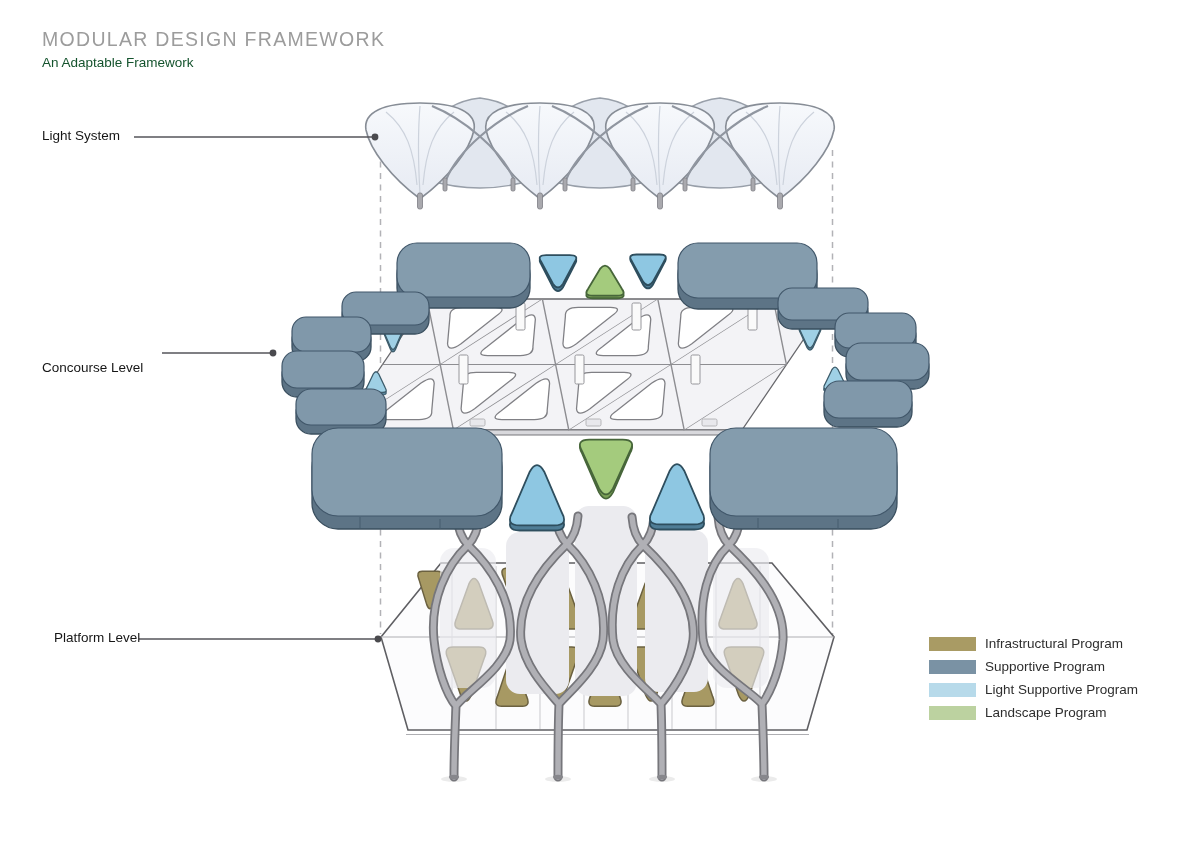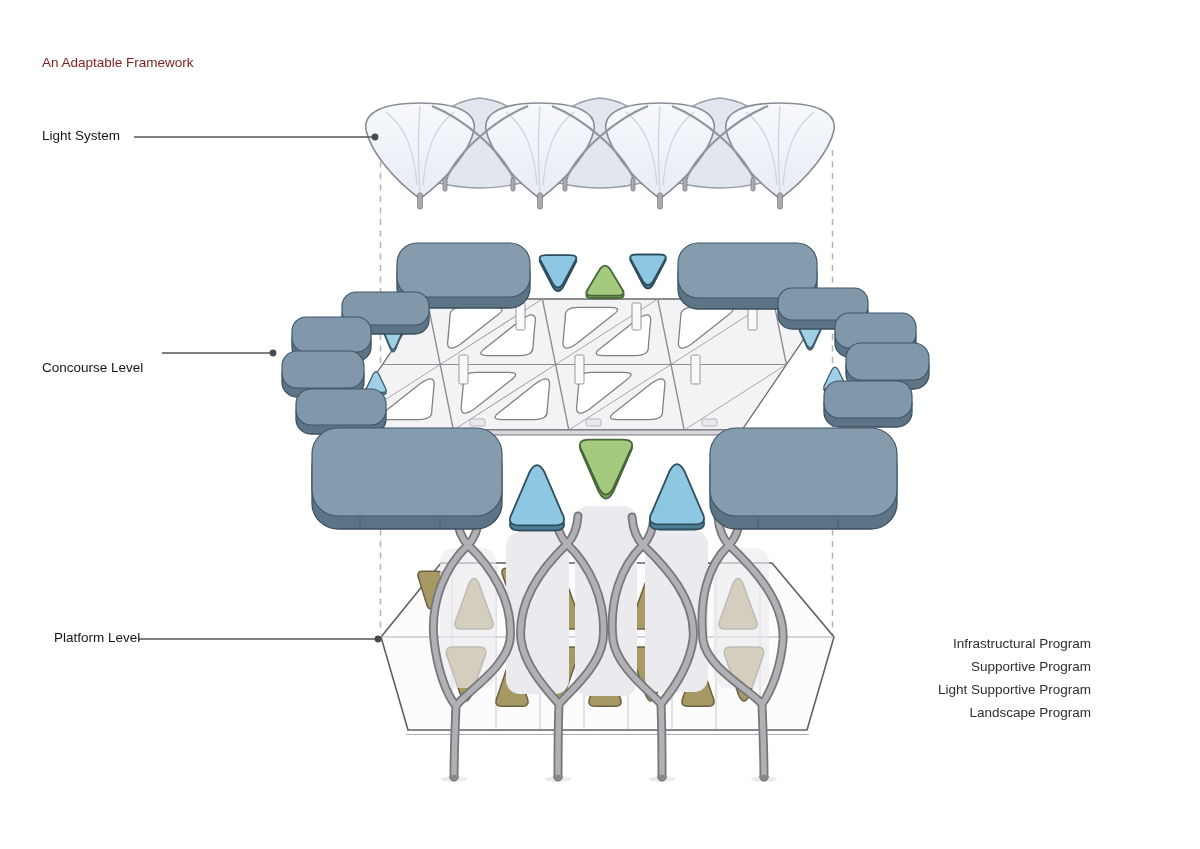--- a/index.html
+++ b/index.html
@@ -1,27 +1,27 @@
 <!DOCTYPE html>
 <html><head>
 <meta charset="utf-8">
 <style>
   html,body{margin:0;padding:0;background:#ffffff;}
   #stage{position:relative;width:1200px;height:849px;background:#ffffff;overflow:hidden;
          font-family:"Liberation Sans", sans-serif;}
   #diagram{position:absolute;left:0;top:0;}
   .txt{position:absolute;white-space:nowrap;}
   #title{left:42px;top:28px;font-size:19.5px;letter-spacing:1.3px;color:#9c9c9c;font-weight:400;}
-  #subtitle{left:42px;top:55px;font-size:13.5px;color:#7f1d1d;}
+  #subtitle{left:42px;top:55px;font-size:13.5px;color:#14532d;}
   .lvl-label{font-size:13.5px;color:#161616;}
   #roof-label{left:42px;top:128px;}
   #concourse-label{left:42px;top:360px;}
   #platform-label{left:54px;top:630px;}
   #legend{position:absolute;left:929px;top:637px;display:flex;flex-direction:column;gap:9px;}
-  .legend-row{display:flex;align-items:flex-end;height:14px;flex-direction:column;}
+  .legend-row{display:flex;align-items:flex-end;height:14px;}
   .legend-row svg{display:block;}
   .legend-label{margin-left:9px;font-size:13.5px;color:#2e2e2e;line-height:14px;}
   
   .dash{stroke:#b2b2b6;stroke-width:1.5;stroke-dasharray:6 5.5;fill:none;}
   .leader{stroke:#55555a;stroke-width:1.5;fill:none;}
   .leader-dot{fill:#4a4a4e;}
   .pod-side{fill:#5d7486;stroke:#3a4f5f;stroke-width:1.3;}
   .pod-top{fill:#8098aa;stroke:#41576a;stroke-width:1.2;}
   .pod-top-big{fill:#849cad;stroke:#41576a;stroke-width:1.2;}
   .seam{stroke:#475d6f;stroke-width:1;fill:none;}
@@ -302,20 +302,21 @@
     <g>
       <line class="leader" x1="134" y1="137" x2="373" y2="137"></line>
       <circle class="leader-dot" cx="375" cy="137" r="3.4"></circle>
       <line class="leader" x1="162" y1="353" x2="271" y2="353"></line>
       <circle class="leader-dot" cx="273" cy="353" r="3.4"></circle>
       <line class="leader" x1="139" y1="639" x2="375" y2="639"></line>
       <circle class="leader-dot" cx="378" cy="639" r="3.4"></circle>
     </g>
   </svg>
 
+  <div id="title" class="txt">MODULAR DESIGN FRAMEWORK</div>
   <div id="subtitle" class="txt">An Adaptable Framework</div>
 
   <div id="roof-label" class="txt lvl-label">Light System</div>
   <div id="concourse-label" class="txt lvl-label">Concourse Level</div>
   <div id="platform-label" class="txt lvl-label">Platform Level</div>
 
   <div id="legend">
     <div class="legend-row">
       <svg width="47" height="14">
         <rect x="0" y="0" width="47" height="14" fill="#a99b64"></rect>

